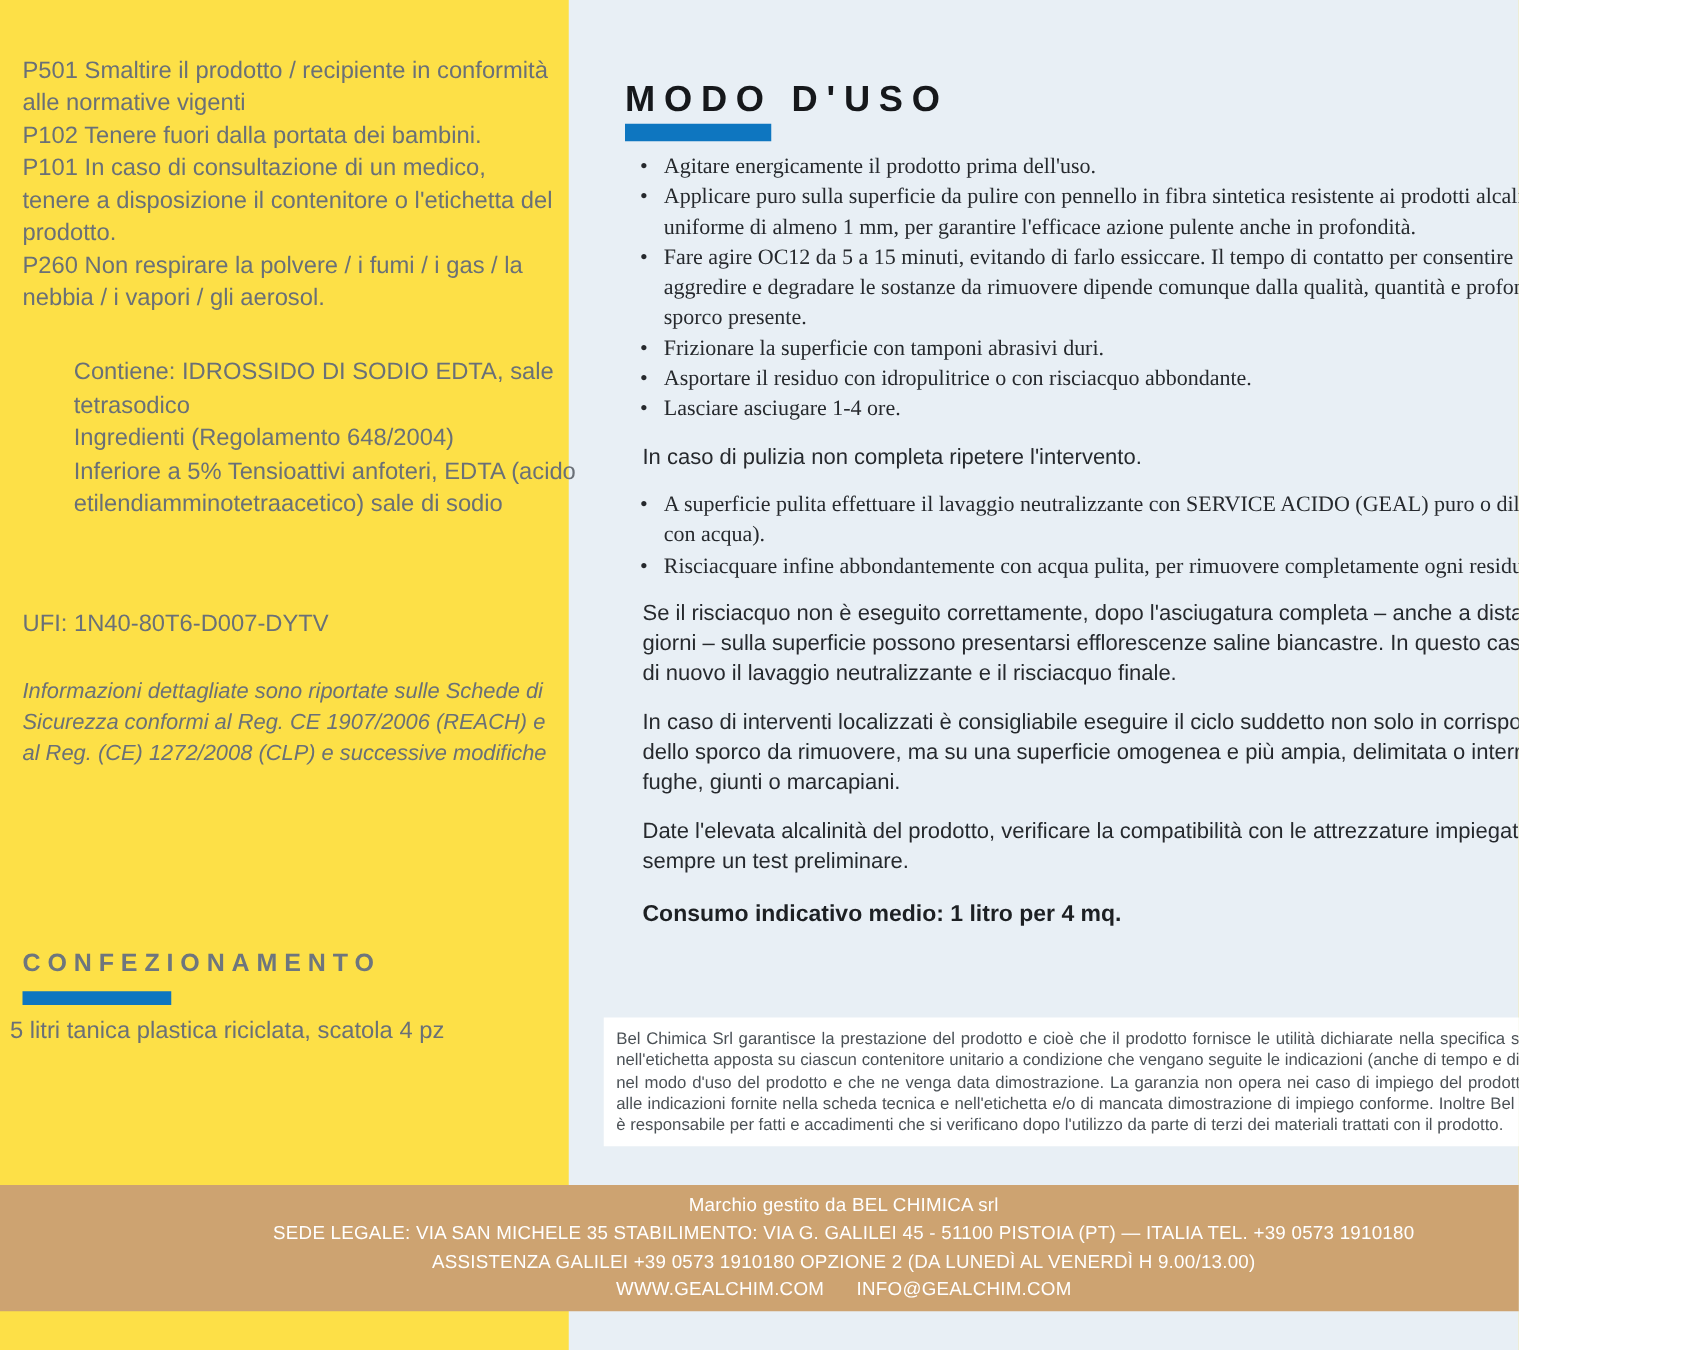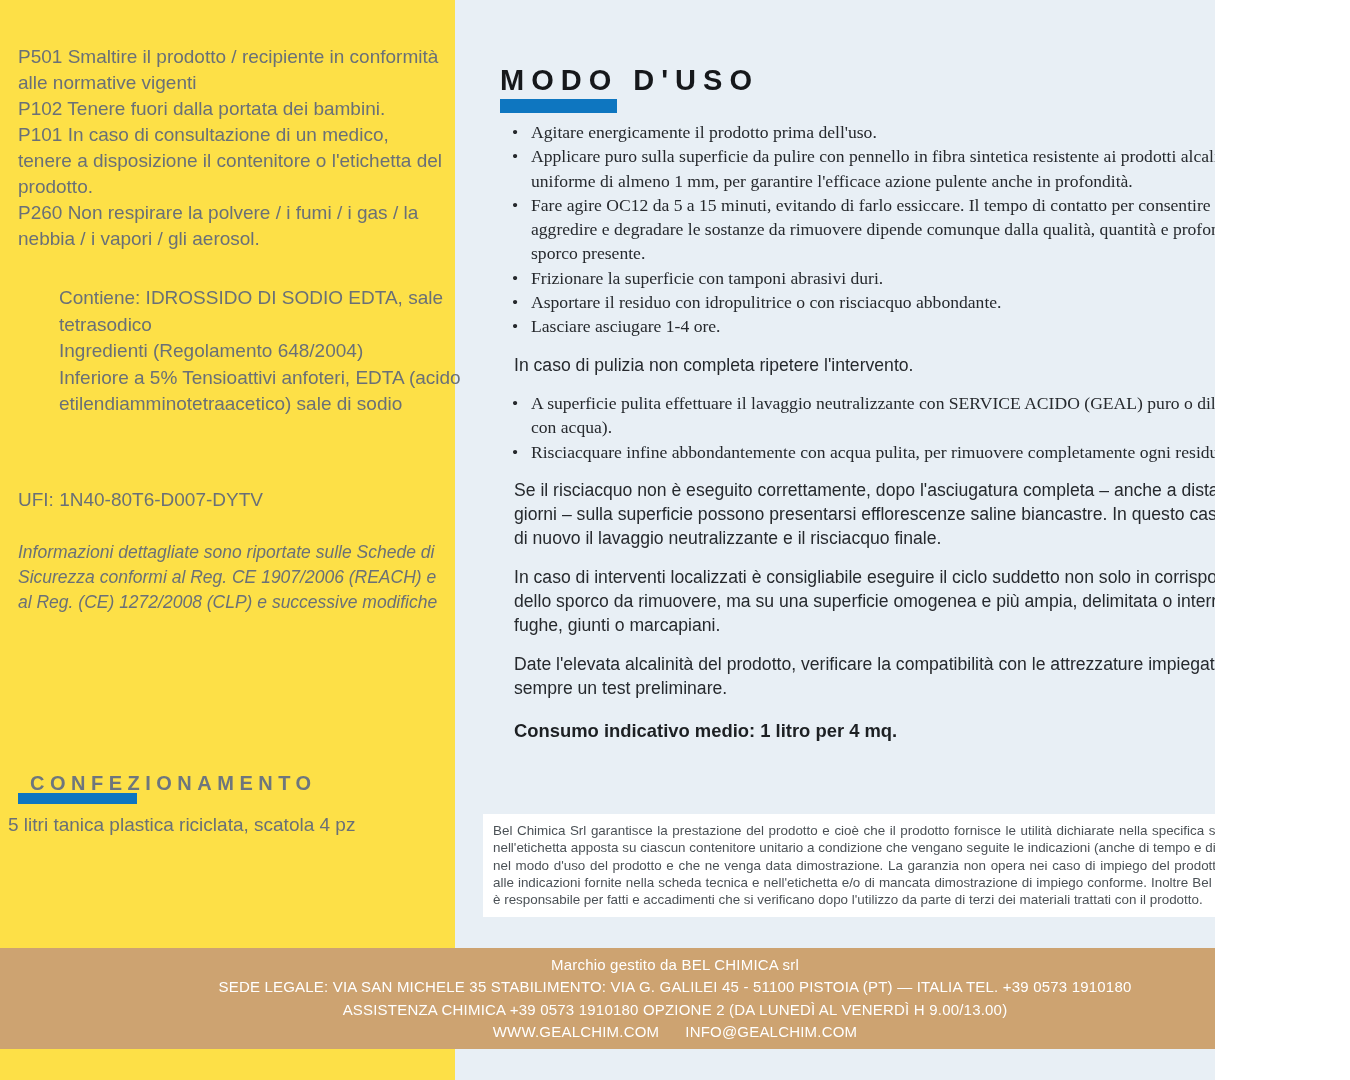--- a/index.html
+++ b/index.html
@@ -8,21 +8,21 @@
     font-family:"Liberation Sans",sans-serif;background:#fde047;
   }
   .right-bg{position:absolute;left:455px;top:0;width:895px;height:1080px;background:var(--panel,#e8eff5);}
   
   .left-col p{margin:0;}
   .safety{position:absolute;left:18px;top:44px;width:424px;font-size:19px;line-height:26px;color:#6a7077;}
   .contains{position:absolute;left:18px;top:285px;width:424px;font-size:19px;line-height:26.5px;color:#6a7077;margin-left:41px;}
   .ufi{position:absolute;left:18px;top:489px;width:424px;font-size:19px;color:#6a7077;}
   .info-note{position:absolute;left:18px;top:540px;width:430px;font-size:17.5px;line-height:25px;
     font-style:italic;color:#6a7077;margin:0;}
-  .conf-title{position:absolute;left:18px;top:760px;margin:12px;font-size:20px;font-weight:700;
+  .conf-title{position:absolute;left:18px;top:760px;margin:0;font-size:20px;font-weight:700;
     letter-spacing:5.5px;color:#6e767d;}
   .bar{position:absolute;background:var(--accent,#0e76c0);}
   .conf-bar{left:18px;top:793px;width:119px;height:11px;}
   .conf-text{position:absolute;left:8px;top:814px;width:430px;font-size:19px;color:#6a7077;margin:0;}
   
   .modo-title{position:absolute;left:500px;top:64px;margin:0;font-size:29px;font-weight:800;
     letter-spacing:7px;color:#16181b;}
   .modo-bar{left:500px;top:99px;width:117px;height:14px;}
   .modo-body{position:absolute;left:500px;top:120px;width:822px;font-size:17.6px;line-height:24.3px;color:#26292d;}
   .modo-body ul{list-style:none;margin:0;padding:0;}
@@ -87,16 +87,16 @@
     <p>In caso di interventi localizzati è consigliabile eseguire il ciclo suddetto non solo in corrispondenza dello sporco da rimuovere, ma su una superficie omogenea e più ampia, delimitata o interrotta da fughe, giunti o marcapiani.</p>
     <p>Date l'elevata alcalinità del prodotto, verificare la compatibilità con le attrezzature impiegate. Eseguire sempre un test preliminare.</p>
     <p class="consumo">Consumo indicativo medio: 1 litro per 4 mq.</p>
   </div>
 
   <div class="disclaimer">Bel Chimica Srl garantisce la prestazione del prodotto e cioè che il prodotto fornisce le utilità dichiarate nella specifica scheda tecnica e nell'etichetta apposta su ciascun contenitore unitario a condizione che vengano seguite le indicazioni (anche di tempo e di luogo) descritte nel modo d'uso del prodotto e che ne venga data dimostrazione. La garanzia non opera nei caso di impiego del prodotto non conforme alle indicazioni fornite nella scheda tecnica e nell'etichetta e/o di mancata dimostrazione di impiego conforme. Inoltre Bel Chimica Srl non è responsabile per fatti e accadimenti che si verificano dopo l'utilizzo da parte di terzi dei materiali trattati con il prodotto.</div>
 
   <div class="footer">
     <div><span>Marchio gestito da </span><b>BEL CHIMICA srl</b></div>
     <div><b>SEDE LEGALE:</b><span> VIA SAN MICHELE 35 </span><b>STABILIMENTO:</b><span> VIA G. GALILEI 45 - 51100 PISTOIA (PT) — ITALIA TEL. +39 0573 1910180</span></div>
-    <div><b>ASSISTENZA CHIMICA</b><span> +39 0573 1910180 OPZIONE 2 (DA LUNEDÌ AL VENERDÌ H 9.00/13.00)</span></div>
+    <div><b>ASSISTENZA GALILEI</b><span> +39 0573 1910180 OPZIONE 2 (DA LUNEDÌ AL VENERDÌ H 9.00/13.00)</span></div>
     <div><b>WWW.GEALCHIM.COM</b><span class="email-gap"></span><b>INFO@GEALCHIM.COM</b></div>
   </div>
 </div>
 
 </body></html>

